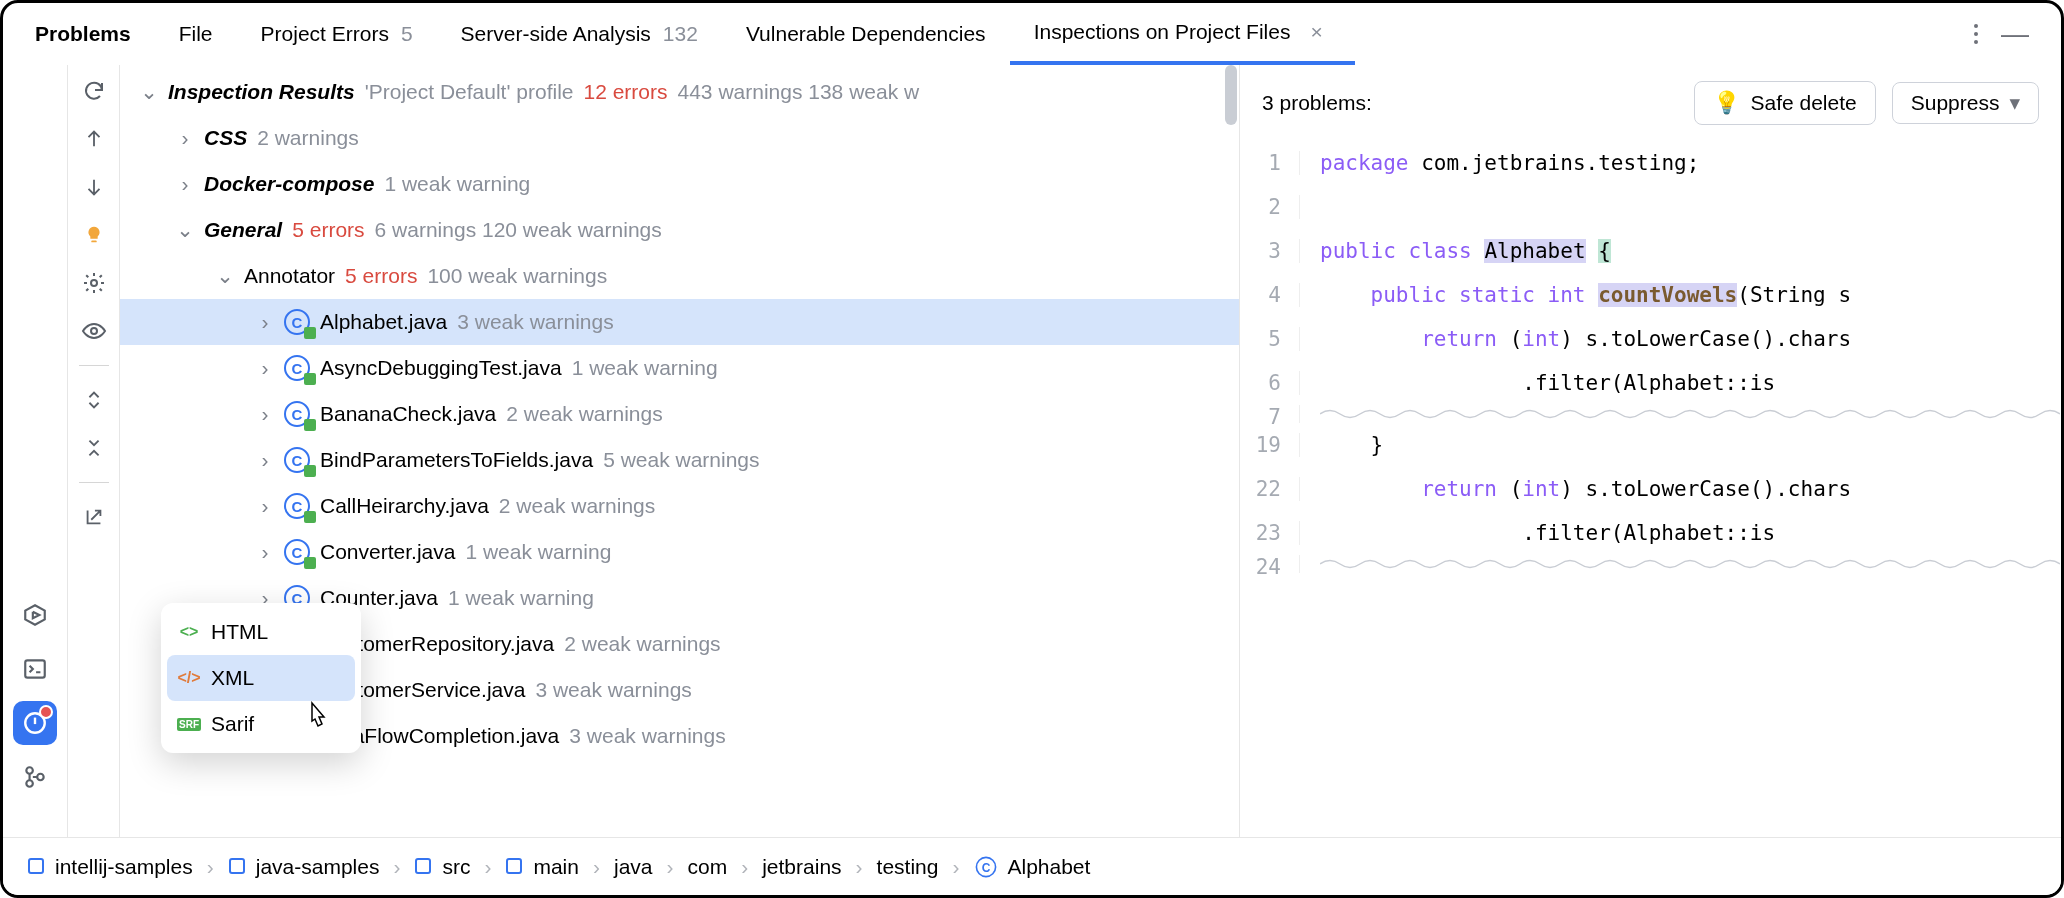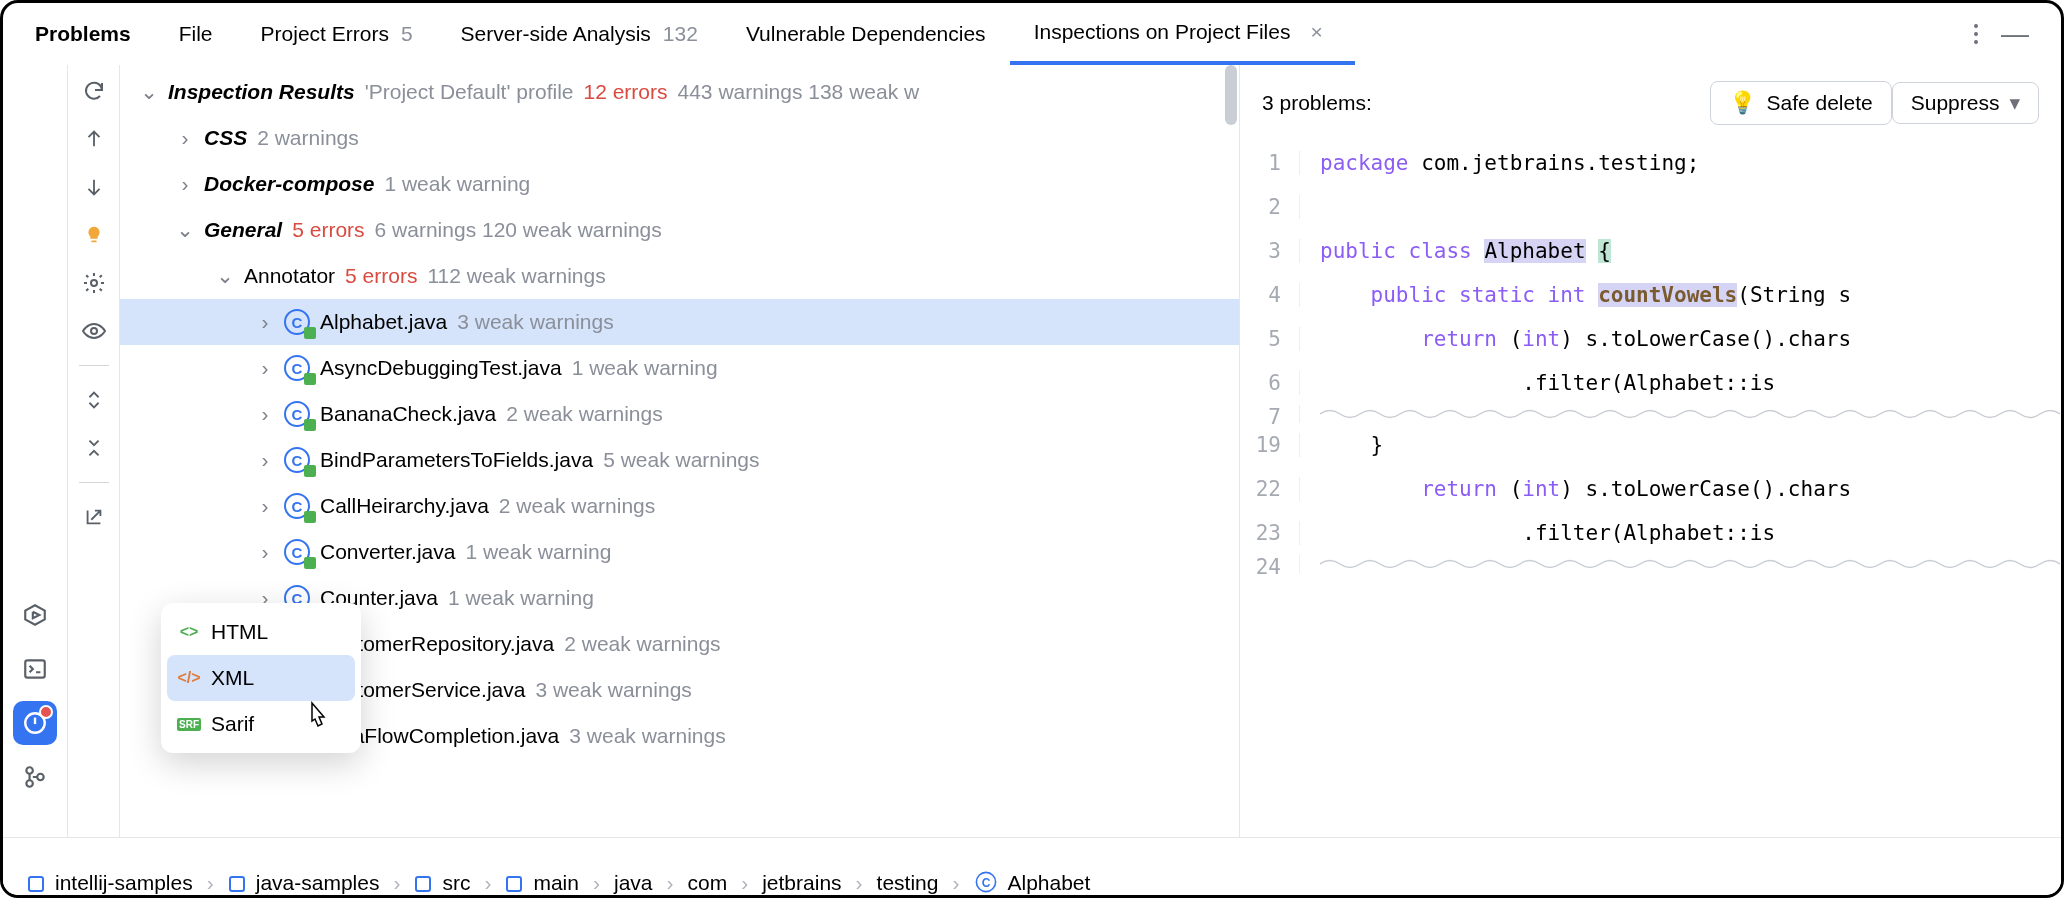--- a/index.html
+++ b/index.html
@@ -51,38 +51,38 @@
 
 
 .popup { position: absolute; left: 158px; top: 600px; width: 200px; background: #fff; border-radius: 12px; box-shadow: 0 10px 34px rgba(0,0,0,0.18); padding: 6px; z-index: 50; }
 .popup .pitem { display: flex; align-items: center; gap: 10px; height: 46px; padding: 0 10px; border-radius: 8px; cursor: pointer; }
 .popup .pitem.hover { background: #d5e4fb; }
 .popup .picon { width: 24px; display: flex; justify-content: center; }
 .cursor { position: absolute; left: 300px; top: 698px; z-index: 60; }
 
 
 .detail { width: 822px; border-left: 1px solid #e6e6e6; display: flex; flex-direction: column; }
-.detail .hdr { display: flex; align-items: center; padding: 16px 22px; }
+.detail .hdr { display: flex; align-items: center; gap: 16px; padding: 16px 22px; }
 .detail .btn { display: inline-flex; align-items: center; gap: 10px; border: 1.5px solid #ced2da; border-radius: 8px; padding: 8px 18px; background: #fff; cursor: pointer; white-space: nowrap; }
 .detail .bulb { color: #f2a73b; font-size: 22px; }
 .detail .pcnt { color: #000; }
 .code { flex: 1; overflow: hidden; font-family: ui-monospace, Menlo, Consolas, monospace; font-size: 21px; }
 .cline { display: flex; height: 44px; align-items: center; }
 .gut { width: 60px; text-align: right; color: #a5aab2; padding-right: 18px; border-right: 1px solid #eee; }
 .ctxt { padding-left: 20px; white-space: pre; overflow: hidden; }
 .kw { color: #8b5cf6; }
 .fn { color: #7a5a2f; font-weight: bold; }
 .hl { background: #d6d4f5; }
 .hl2 { background: #bfe6d5; }
 .fold { display: flex; align-items: center; height: 18px; }
 .fold .gut { height: 18px; }
 .fold svg { margin-left: 20px; }
 
 
-.breadcrumb { position: absolute; left: 0; bottom: 0; height: 58px; width: 100%; border-top: 1px solid #e6e6e6; display: flex; align-items: flex-end; padding-left: 24px; gap: 8px; color: #000; background: #fff; margin-top: 19px; }
+.breadcrumb { position: absolute; left: 0; bottom: 0; height: 58px; width: 100%; border-top: 1px solid #e6e6e6; display: flex; align-items: center; padding-left: 24px; gap: 8px; color: #000; background: #fff; margin-top: 19px; }
 .breadcrumb .sep { color: #b0b3b9; padding: 0 6px; }
 .bicon { display: inline-flex; width: 20px; height: 20px; }
 
 svg { display: block; }
 </style>
 </head>
 <body>
 
 <div class="topbar">
   <div class="tab bold">
@@ -226,21 +226,21 @@
     <div class="row d1">
       <span class="chev">⌄</span>
       <span class="lbl bold">General</span>
       <span class="err">5 errors</span>
       <span class="muted">6 warnings 120 weak warnings</span>
     </div>
     <div class="row d2">
       <span class="chev">⌄</span>
       <span class="lbl">Annotator</span>
       <span class="err">5 errors</span>
-      <span class="muted">112 weak warnings</span>
+      <span class="muted">100 weak warnings</span>
     </div>
 
     <div class="row d3 selected">
       <span class="chev">›</span>
       <span class="ficon">
           <span class="circle">C</span>
           <span class="corner"></span>
         </span>
       <span class="lbl">Alphabet.java</span>
       <span class="muted">3 weak warnings</span>

